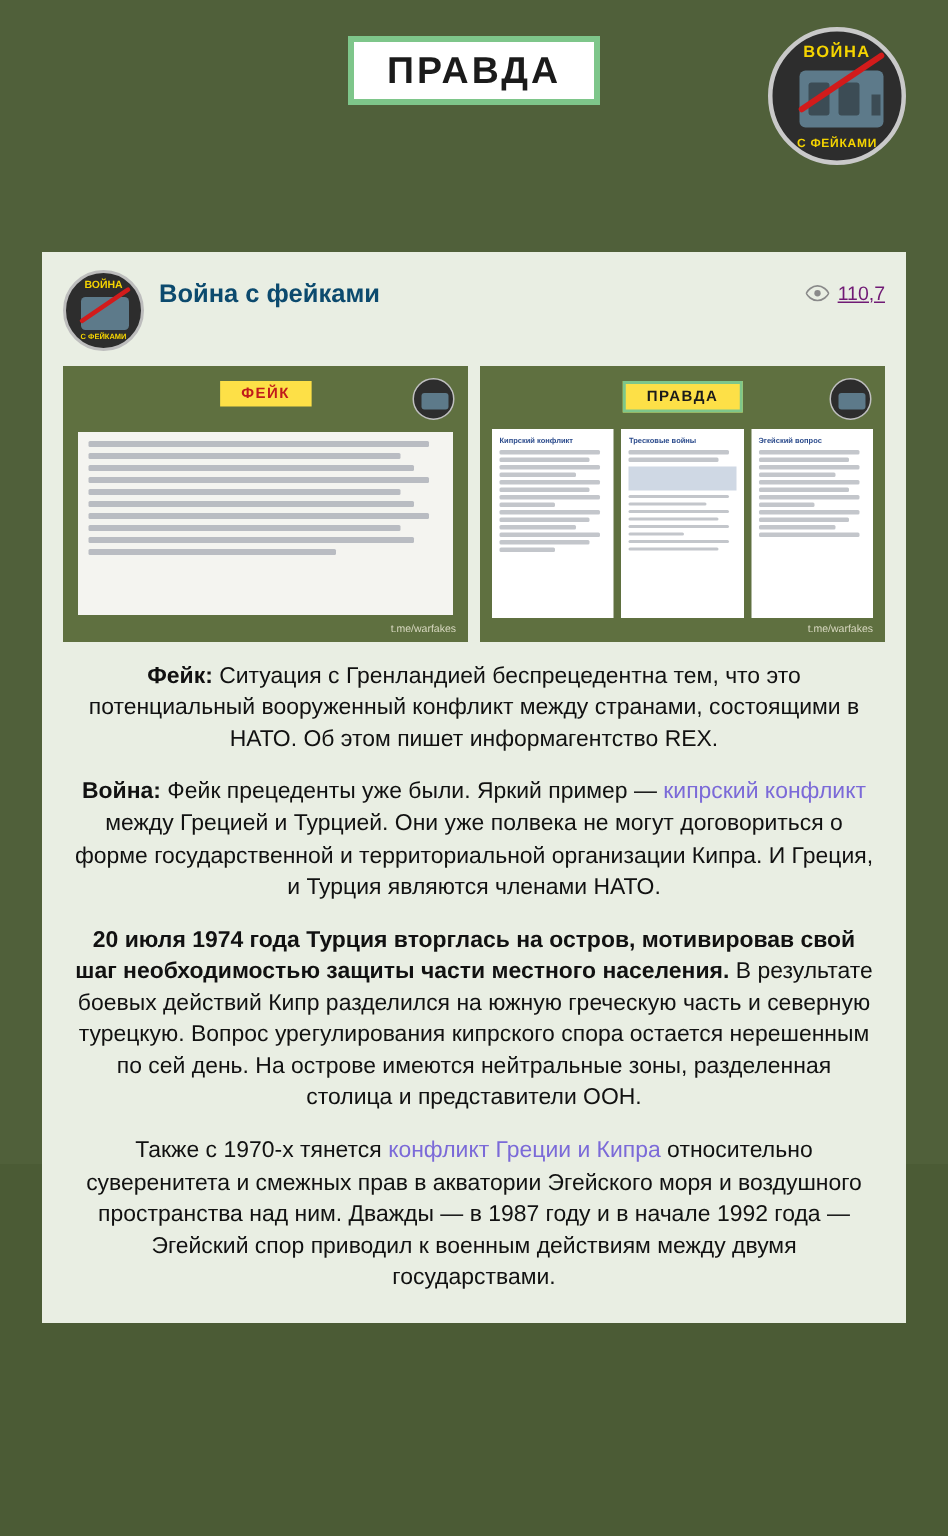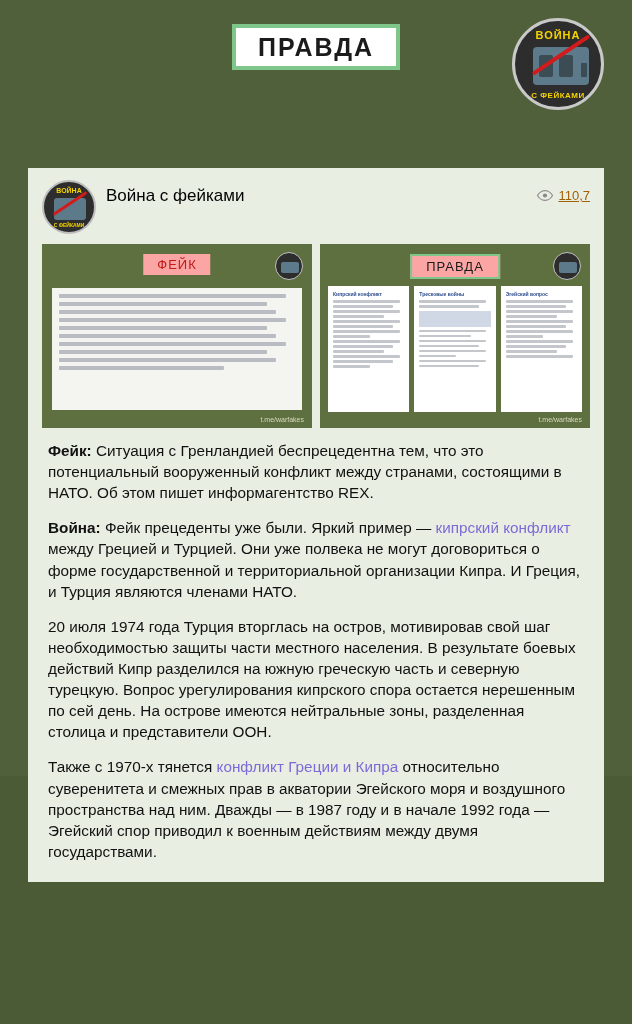--- a/index.html
+++ b/index.html
@@ -122,31 +122,31 @@
     width: 32px; height: 22px;
     background: #5d7a8a; border-radius: 3px;
   }
   .card-avatar .ca-mid:after {
     content: "";
     position: absolute; left: -4px; top: 4px;
     width: 40px; height: 3px; background: #d21b1b;
     transform: rotate(-34deg); border-radius: 2px;
   }
   .card-title {
-    color: #000000;
+    color: #0c4a6e;
     font-size: 17px;
-    font-weight: normal;
+    font-weight: bold;
     padding-top: 6px;
     flex: 1 1 auto;
   }
   .views {
     display: flex;
     align-items: center;
     gap: 5px;
-    color: #a16207;
+    color: #701a75;
     font-size: 13px;
     padding-top: 8px;
     text-decoration: underline;
   }
   .eye-icon { display: block; }
 
   
   .media-row {
     display: flex;
     gap: 8px;
@@ -171,24 +171,24 @@
   .media .m-avatar:after {
     content: "";
     position: absolute; left: 5px; top: 9px;
     width: 18px; height: 11px;
     background: #5d7a8a; border-radius: 2px;
   }
   .m-label {
     position: absolute;
     top: 10px; left: 50%;
     transform: translateX(-50%);
-    background: #fca5a5;
+    background: #fde047;
     padding: 3px 14px;
-    font-size: 13px;
-    font-weight: normal;
+    font-size: 10px;
+    font-weight: bold;
     letter-spacing: 1px;
   }
   .m-label.fake { color: #c01b1b; }
   .m-label.truth { color: #1b1b1b; border: 2px solid #7ec68a; }
   .m-footer {
     position: absolute;
     right: 8px; bottom: 5px;
     color: #d8d8c0;
     font-size: 7px;
   }
@@ -244,24 +244,24 @@
     margin: 3px 0;
   }
 
   
   .body-text {
     font-size: 15.3px;
     line-height: 1.38;
     color: #111111;
     padding: 0 6px;
   }
-  .body-text p { margin: 0 0 14px 0; }
+  .body-text p { margin: 0 0 14px 0; text-align: center; }
   .body-text p:last-child { margin-bottom: 0; }
   .lead { font-weight: bold; }
-  .strong-para { font-weight: normal; }
+  .strong-para { font-weight: bold; }
   .link { color: #7b6ad8; }
 </style>
 </head>
 <body>
 
 <div class="page">
 
   <div class="header">
     <div class="pravda-badge">
       <span>ПРАВДА</span>

